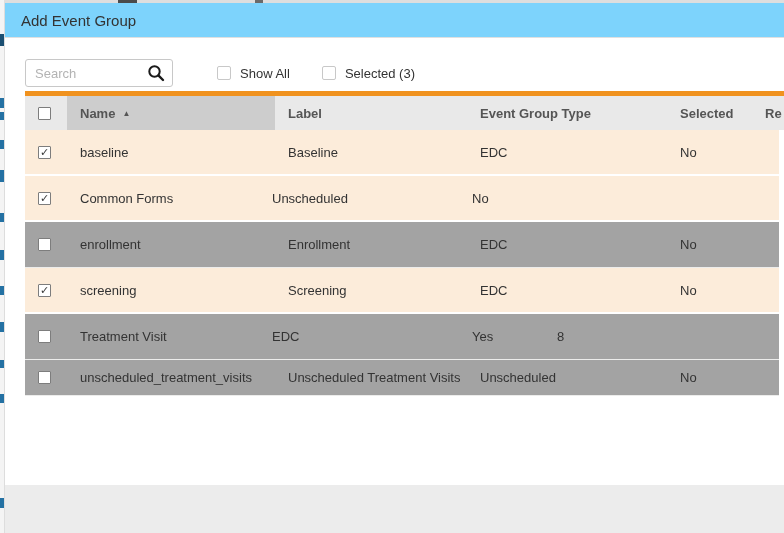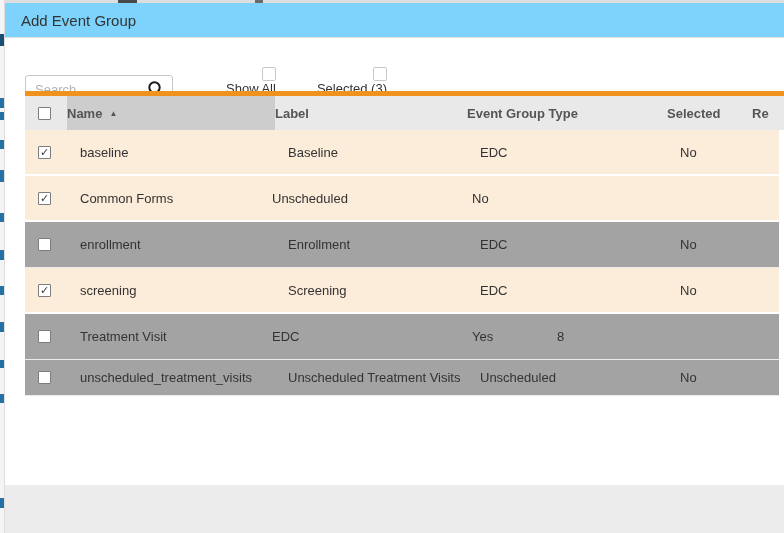--- a/index.html
+++ b/index.html
@@ -16,37 +16,37 @@
   .modal { position:absolute; top:3px; left:4px; width:780px; height:530px;
     background:#fff; border-left:1px solid #ddd; }
   .modal-header { height:35px; background:#7dd3fc; border-bottom:1px solid #e0e0e0;
     display:flex; align-items:center; padding-left:16px; }
   .modal-title { font-size:15px; color:#333; }
   .modal-body { position:relative; height:447px; background:#fff; }
   .modal-footer { position:absolute; left:0; bottom:0; width:780px; height:48px; background:#ececec; }
 
   
   .controls { position:absolute; top:21px; left:20px; display:flex; align-items:center; }
-  .search-box { position:relative; width:148px; height:28px;margin-top:16px; }
+  .search-box { position:relative; width:148px; height:28px; }
   .search-box input { width:148px; height:28px; border:1px solid #c8c8c8; border-radius:3px;
     padding:0 30px 0 9px; font-size:13px; color:#333; outline:none;
     font-family:"Liberation Sans","DejaVu Sans",sans-serif; }
   .search-box input::placeholder { color:#b3b3b3; }
   .search-icon { position:absolute; right:8px; top:5px; width:18px; height:18px; }
-  .filter { display:flex; align-items:flex-end; margin-left:44px; cursor:default;flex-direction:column; }
+  .filter { display:flex; align-items:center; margin-left:44px; cursor:default; }
   .filter .fcb { width:14px; height:14px; border:1px solid #c8c8c8; border-radius:2px; background:#fff; }
   .filter .flabel { margin-left:9px; font-size:13px; color:#333; }
   .filter + .filter { margin-left:32px; }
 
   
   .grid { position:absolute; top:53px; left:20px; width:764px; }
   .accent-bar { width:764px; height:5px; background:#f0921e; }
   .thead { display:flex; width:764px; height:34px; background:#e9e9e9; align-items:stretch; }
   .th { display:flex; align-items:center; font-size:13px; font-weight:bold; color:#555;
-    white-space:nowrap; overflow:hidden; }
+    padding-left:13px; white-space:nowrap; overflow:hidden; }
   .th.sorted { background:#cdcdcd; }
   .sort-arrow { font-size:8px; color:#555; margin-left:7px; }
   .tbody { width:754px; }
   .trow { display:flex; width:754px; height:46px; align-items:center;
     border-bottom:1px solid #ececeb; background:#a3a3a3; }
   .trow.selected { background:#fcecda; border-bottom:2px solid #fff; }
   .trow:last-child { height:36px; }
   .td { font-size:13px; color:#333; padding-left:13px; white-space:nowrap; overflow:hidden; }
 
   .col-cb  { width:42px; flex:0 0 42px; display:flex; align-items:center; }

